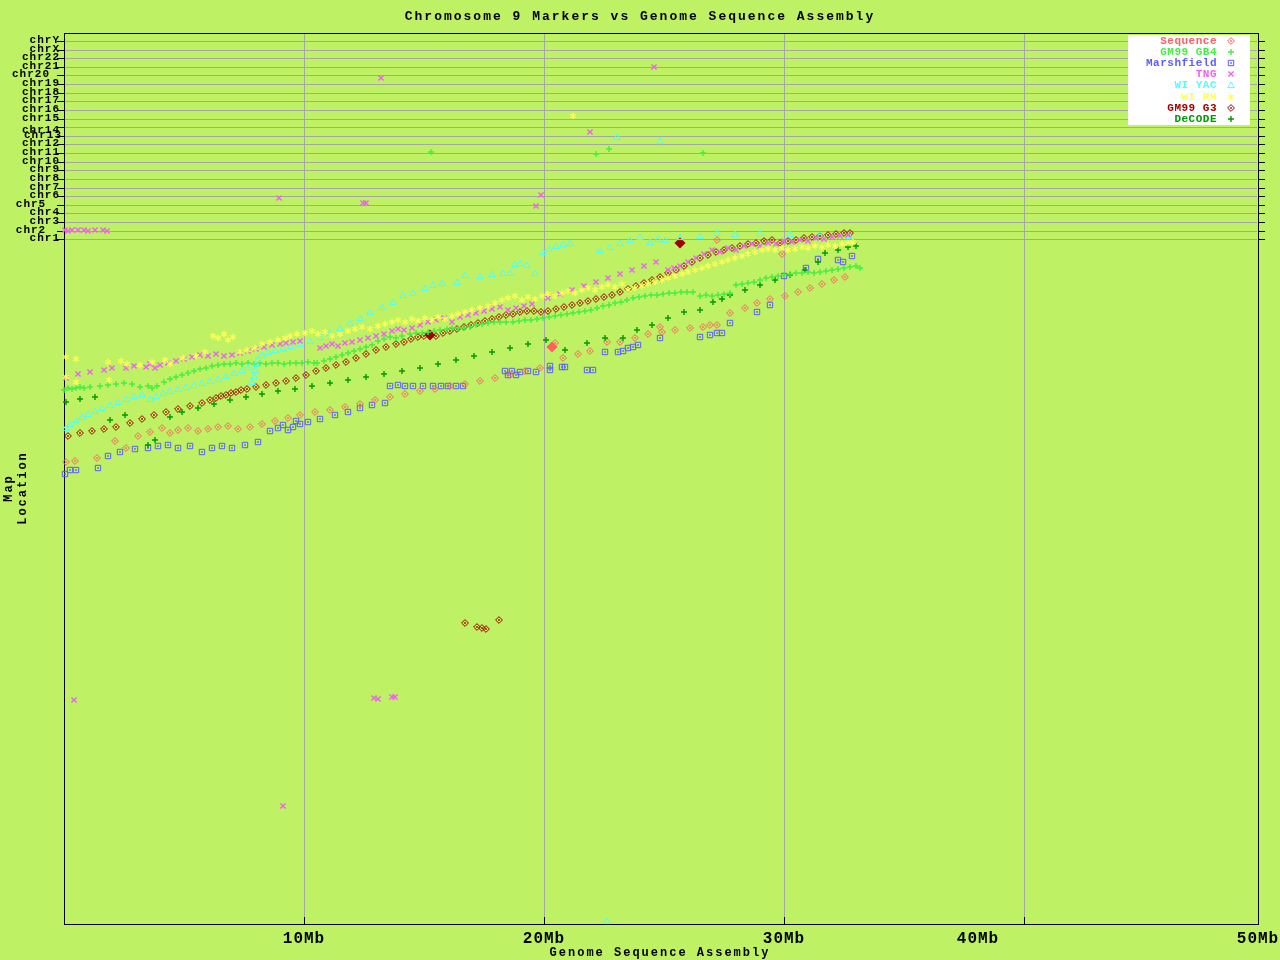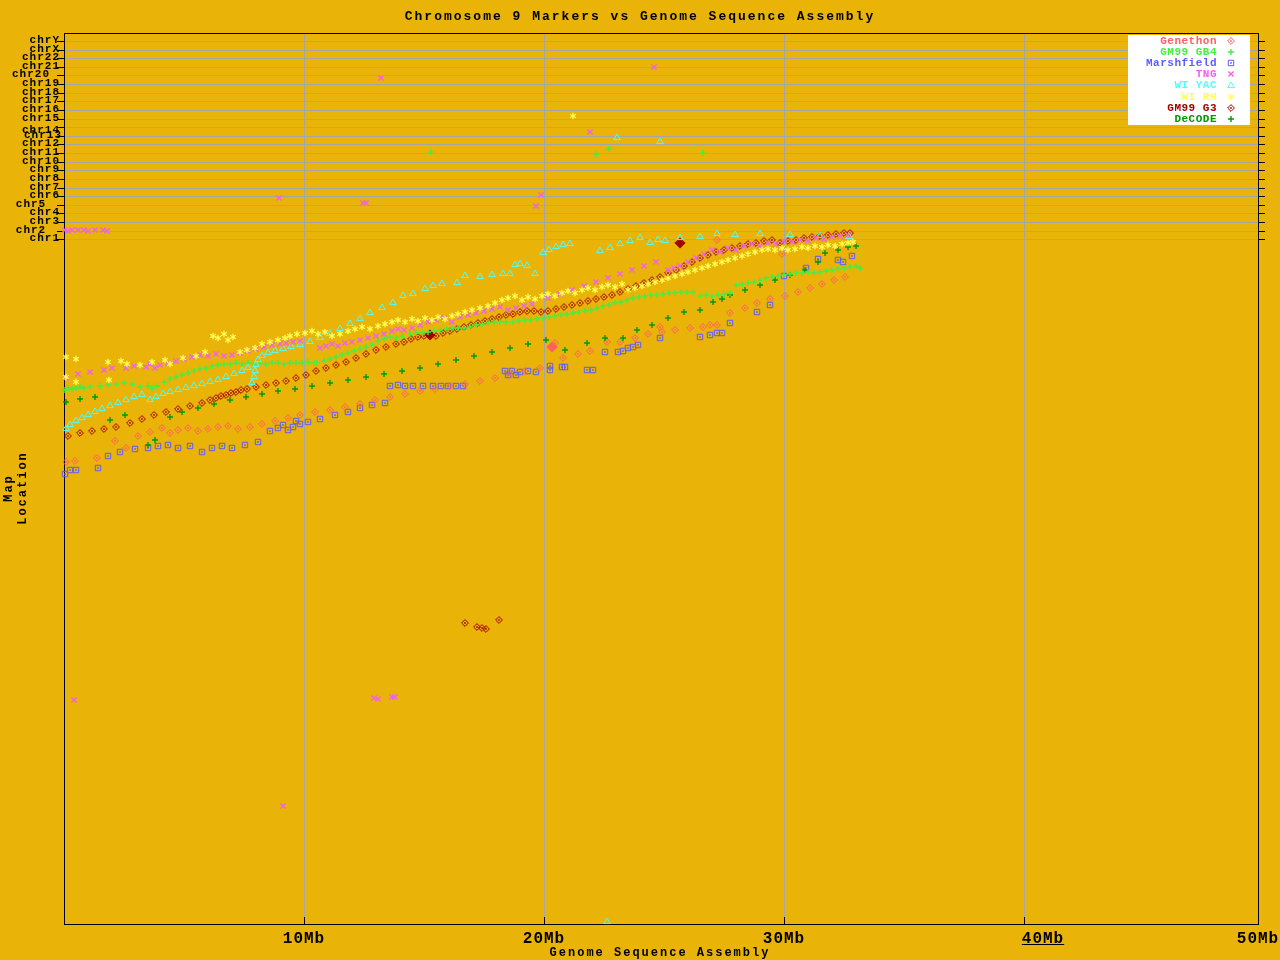--- a/index.html
+++ b/index.html
@@ -1,16 +1,16 @@
 <!DOCTYPE html>
 <html><head>
 <meta charset="utf-8">
 <style>
   html,body{margin:0;padding:0;background:#ffffff;}
-  #page{position:relative;width:1280px;height:960px;background:#eab308;overflow:hidden;
+  #page{position:relative;width:1280px;height:960px;background:#bef264;overflow:hidden;
         font-family:"Liberation Mono","DejaVu Sans Mono",monospace;color:#000;}
   .ttl{position:absolute;left:0;top:9px;width:1280px;text-align:center;
        font-size:13px;font-weight:bold;letter-spacing:2px;}
   .xlab{position:absolute;left:0;top:946px;width:1320px;text-align:center;
         font-size:12px;font-weight:bold;letter-spacing:2px;}
   .ylab{position:absolute;left:-39px;top:474px;width:110px;text-align:center;
         font-size:12px;font-weight:bold;letter-spacing:2px;
         transform:rotate(-90deg);transform-origin:center center;}
   .chrlab{position:absolute;width:58px;text-align:right;font-size:11px;font-weight:bold;
           letter-spacing:1px;line-height:9px;}
@@ -53,21 +53,21 @@
       <div class="chrlab" style="left: 2px; top: 200px; text-align: center;">chr5</div>
       <div class="chrlab" style="left: 2px; top: 208px;">chr4</div>
       <div class="chrlab" style="left: 2px; top: 217px;">chr3</div>
       <div class="chrlab" style="left: 2px; top: 226px; text-align: center;">chr2</div>
       <div class="chrlab" style="left: 2px; top: 234px;">chr1</div>
     </div>
   <div id="xticklabels">
       <div class="xticklab" style="left: 274px;">10Mb</div>
       <div class="xticklab" style="left: 514px;">20Mb</div>
       <div class="xticklab" style="left: 754px;">30Mb</div>
-      <div class="xticklab" style="left: 1013px; text-decoration: underline;">40Mb</div>
+      <div class="xticklab" style="left: 948px;">40Mb</div>
       <div class="xticklab" style="left: 1228px;">50Mb</div>
     </div>
   <svg id="plot" width="1280" height="960" style="position:absolute;left:0;top:0;">
       <g>
         <line x1="304" y1="33" x2="304" y2="924" stroke="#a6a6a6" stroke-width="1" shape-rendering="crispEdges"></line>
         <line x1="544" y1="33" x2="544" y2="924" stroke="#a6a6a6" stroke-width="1" shape-rendering="crispEdges"></line>
         <line x1="784" y1="33" x2="784" y2="924" stroke="#a6a6a6" stroke-width="1" shape-rendering="crispEdges"></line>
         <line x1="1024" y1="33" x2="1024" y2="924" stroke="#a6a6a6" stroke-width="1" shape-rendering="crispEdges"></line>
       </g>
       <g>
@@ -2628,21 +2628,21 @@
         <g transform="translate(853,242)">
           <path d="M0 -3.2V3.2M-2.9 -1.7L2.9 1.7M-2.9 1.7L2.9 -1.7" fill="none" stroke="#ffff55" stroke-width="1.3"></path>
         </g>
         <g transform="translate(573,116)">
           <path d="M0 -3.2V3.2M-2.9 -1.7L2.9 1.7M-2.9 1.7L2.9 -1.7" fill="none" stroke="#ffff55" stroke-width="1.3"></path>
         </g>
       </g>
     </svg>
   <div class="legend" id="legend">
       <div class="lrow">
-        <span class="ltxt" style="color: rgb(255, 96, 96);">Genethon</span>
+        <span class="ltxt" style="color: rgb(255, 96, 96);">Sequence</span>
         <svg width="10" height="10">
           <g transform="translate(5,5)">
             <path d="M0 -3.4L3.4 0L0 3.4L-3.4 0Z" fill="none" stroke="#ff6060" stroke-width="1"></path>
             <rect x="-0.8" y="-0.8" width="1.6" height="1.6" fill="#ff6060"></rect>
           </g>
         </svg>
       </div>
       <div class="lrow">
         <span class="ltxt" style="color: rgb(68, 238, 68);">GM99 GB4</span>
         <svg width="10" height="10">

